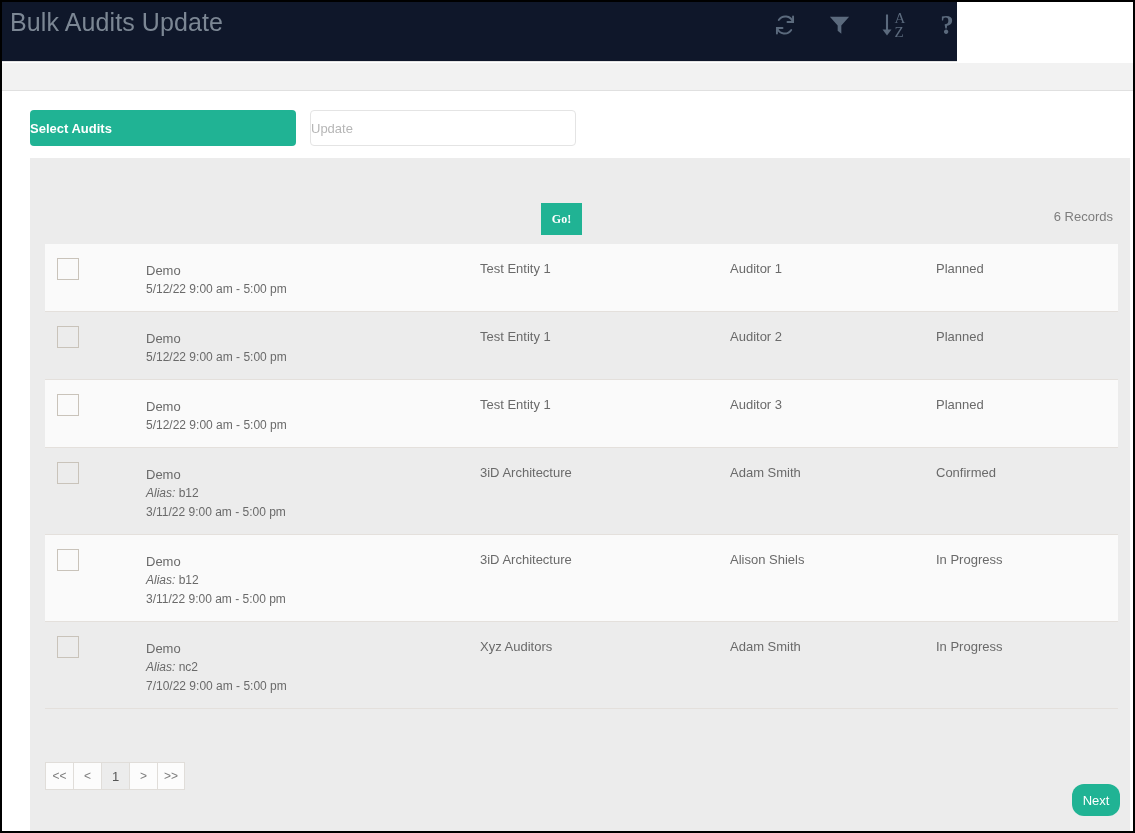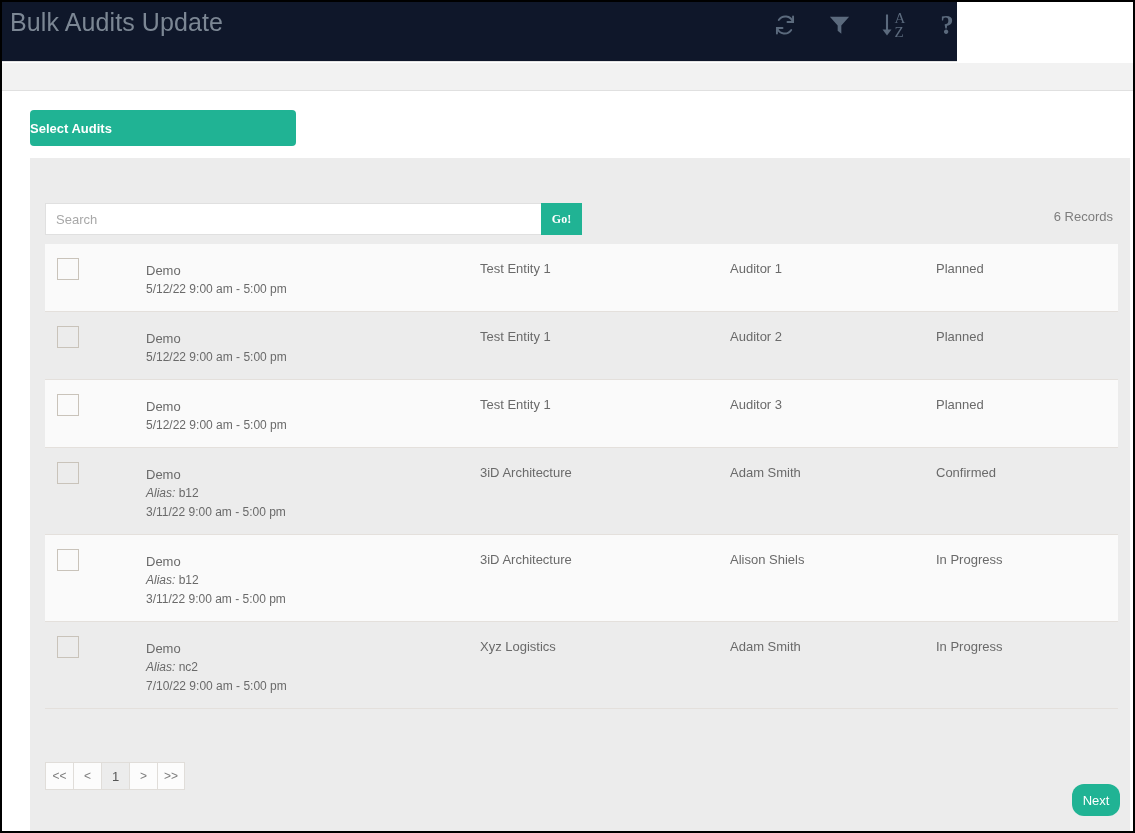--- a/index.html
+++ b/index.html
@@ -254,26 +254,26 @@
       <div class="hdr-icon">
         <span class="qmark">?</span>
       </div>
     </div>
   </div>
 
   <div class="sub-band"></div>
 
   <div class="tabs">
     <div class="tab tab-active">Select Audits</div>
+    <div class="tab tab-inactive">Update</div>
   </div>
 
   <div class="panel">
 
     <div class="search-row">
-      <input class="search-input" type="text" placeholder="Search" style="">
       <button class="go-btn">Go!</button>
       <div class="records-count">6 Records</div>
     </div>
 
     <div class="table">
 
 
       <div class="row row-odd row-h68">
         <div class="chk"></div>
         <div class="cell cell-q">
@@ -331,21 +331,21 @@
         <div class="cell cell-s">In Progress</div>
       </div>
 
       <div class="row row-even row-h87">
         <div class="chk"></div>
         <div class="cell cell-q">
           <div class="q-title">Demo</div>
           <div class="q-alias"><i>Alias:</i> <span>nc2</span></div>
           <div class="q-date">7/10/22 9:00 am - 5:00 pm</div>
         </div>
-        <div class="cell cell-e">Xyz Logistics</div>
+        <div class="cell cell-e">Xyz Auditors</div>
         <div class="cell cell-a">Adam Smith</div>
         <div class="cell cell-s">In Progress</div>
       </div>
     </div>
 
     <div class="pagination">
       <div class="pg">&lt;&lt;</div>
       <div class="pg">&lt;</div>
       <div class="pg pg-active">1</div>
       <div class="pg">&gt;</div>

